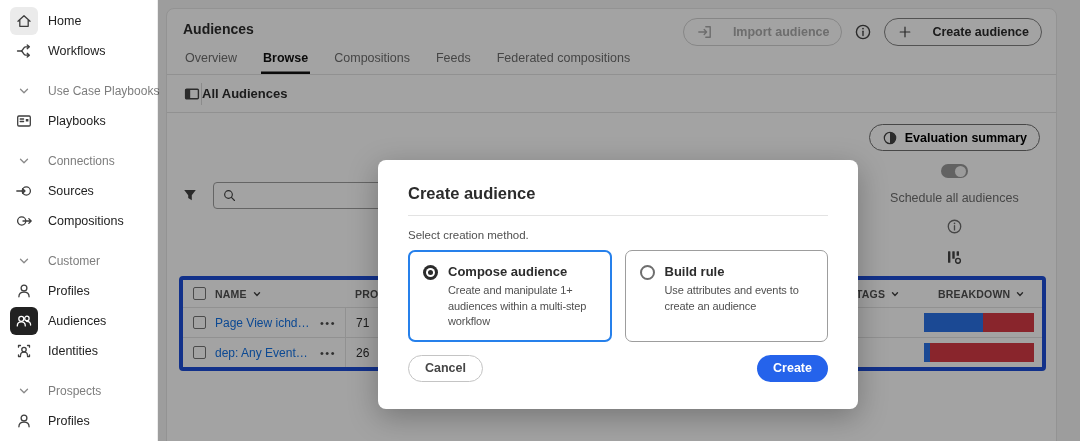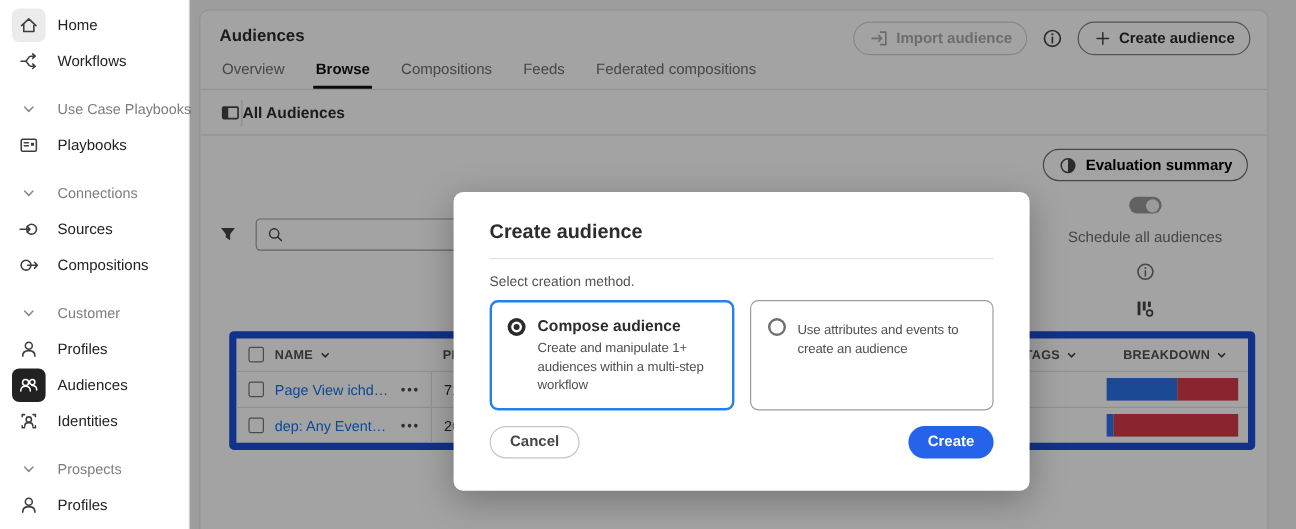--- a/index.html
+++ b/index.html
@@ -25,21 +25,21 @@
   svg.ic .fillpart { fill:#3e3e3e; stroke:none; }
   .nav-label, .sec-label { white-space:nowrap; }
 
   
   .main { position:absolute; left:158px; right:0; top:0; bottom:0; background:#f6f6f6; }
   .card { position:absolute; left:8px; top:8px; right:23px; bottom:-8px; background:#fff;
           border:1px solid #e6e6e6; border-radius:8px 8px 0 0; overflow:hidden; }
   .card-top { position:relative; padding:12px 16px 4px; }
   .page-title { font-size:14px; font-weight:700; }
   .header-actions { position:absolute; top:9px; right:14px; display:flex; align-items:center; gap:12px; }
-  .btn { display:flex; align-items:center; gap:5px; height:28px; padding:0 12px; border-radius:15px;
+  .btn { display:flex; align-items:center; gap:19px; height:28px; padding:0 12px; border-radius:15px;
          background:#fff; font-family:"Liberation Sans",sans-serif; font-size:12.5px; font-weight:700; cursor:pointer; }
   .btn.disabled { border:1.6px solid #d2d2d2; color:#ababab; cursor:default; }
   .btn.disabled svg.ic2 { stroke:#ababab; }
   .btn.primary-outline { border:1.6px solid #828282; color:#2c2c2c; }
   svg.ic2 { stroke:#444; fill:none; stroke-width:1.4; stroke-linecap:round; stroke-linejoin:round; }
   svg.ic2 .fillpart { fill:#444; stroke:none; }
 
   .tabs { display:flex; gap:22px; padding:6px 16px 0; border-bottom:1px solid #e3e3e3; }
   .tab { font-size:12.5px; color:#6e6e6e; padding:4px 2px 9px; cursor:pointer; }
   .tab.active { color:#121212; font-weight:700; box-shadow:inset 0 -2.5px 0 #121212; }
@@ -57,21 +57,21 @@
   .count b { font-weight:700; }
   .tright { margin-left:auto; display:flex; align-items:center; gap:13px;flex-direction:column; }
   .btn-eval { display:flex; align-items:center; gap:7px; height:27px; padding:0 12px;
               border:1.4px solid #6f6f6f; border-radius:14px; background:#fff;
               font-family:"Liberation Sans",sans-serif; font-size:12.5px; font-weight:700; cursor:pointer; }
   .toggle { width:27px; height:14px; border-radius:8px; background:#9a9a9a; position:relative; flex:none; cursor:pointer; }
   .toggle .knob { position:absolute; right:1.5px; top:1.5px; width:11px; height:11px; border-radius:50%; background:#f2f2f2; }
   .sched { font-size:12.5px; color:#6e6e6e; }
 
   
-  .table { margin:0 10px 0 24px; border:6px solid #1d4ed8; border-radius:4px; overflow:hidden; }
+  .table { margin:0 10px 0 12px; border:4px solid #1d4ed8; border-radius:4px; overflow:hidden; }
   .trow { display:flex; align-items:center; height:30px; font-size:12px; }
   .trow.head { height:27px; font-size:10.5px; font-weight:700; color:#505050; letter-spacing:.2px; }
   .trow + .trow { border-top:1px solid #e3e3e3; }
   .c-cb { width:32px; display:flex; justify-content:center; flex:none; }
   .c-name { width:96px; flex:none; display:flex; align-items:center; gap:5px; }
   .c-dots { width:34px; flex:none; text-align:center; color:#4b4b4b; font-size:11px; letter-spacing:1.5px; }
   .c-profile { flex:1; padding-left:10px; display:flex; align-items:center; align-self:stretch; }
   .trow.body .c-profile { border-left:1px solid #e3e3e3; }
   .c-tags { width:98px; flex:none; display:flex; align-items:center; gap:5px; padding-left:30px; }
   .c-break { width:118px; flex:none; display:flex; align-items:center; gap:5px; padding-right:8px; }
@@ -413,20 +413,21 @@
               </span>
             </span>
           <div>
             <div class="opt-title">Compose audience</div>
             <div class="opt-desc">Create and manipulate 1+ audiences within a multi-step workflow</div>
           </div>
         </div>
         <div class="option">
           <span class="radio off"></span>
           <div>
+            <div class="opt-title">Build rule</div>
             <div class="opt-desc">Use attributes and events to create an audience</div>
           </div>
         </div>
       </div>
 
       <div class="modal-footer">
         <button class="pill cancel">Cancel</button>
         <button class="pill create">Create</button>
       </div>
     </div>

